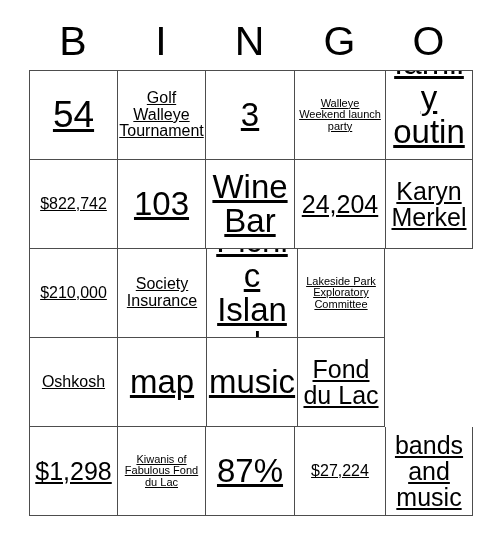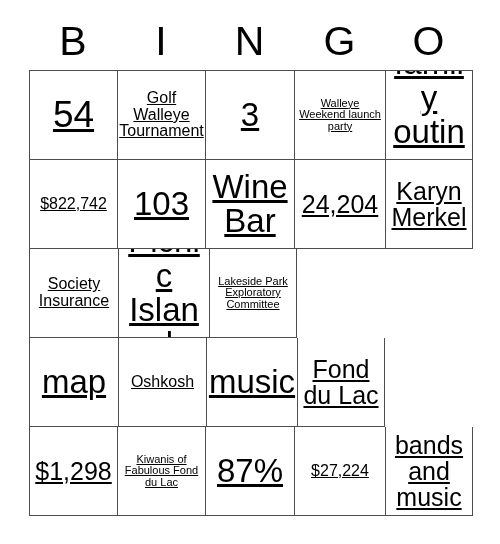--- a/index.html
+++ b/index.html
@@ -129,37 +129,40 @@
         </div>
       <div class="cell col-3 fs-md">
           <span class="cell-text">24,204</span>
         </div>
       <div class="cell col-4 fs-md">
           <span class="cell-text">Karyn Merkel</span>
         </div>
     </div>
 
     <div class="grid-row">
+      <div class="cell col-0 fs-sm">
+          <span class="cell-text">$210,000</span>
+        </div>
       <div class="cell col-2 fs-sm">
           <span class="cell-text">Society Insurance</span>
         </div>
       <div class="cell col-3 fs-lg">
           <span class="cell-text">Picnic Island</span>
         </div>
       <div class="cell col-4 fs-xs">
           <span class="cell-text">Lakeside Park Exploratory Committee</span>
         </div>
     </div>
 
     <div class="grid-row">
+      <div class="cell col-1 fs-sm">
+          <span class="cell-text">Oshkosh</span>
+        </div>
       <div class="cell col-2 fs-lg">
           <span class="cell-text">map</span>
-        </div>
-      <div class="cell col-1 fs-sm">
-          <span class="cell-text">Oshkosh</span>
         </div>
       <div class="cell col-3 fs-lg">
           <span class="cell-text">music</span>
         </div>
       <div class="cell col-4 fs-md">
           <span class="cell-text">Fond du Lac</span>
         </div>
     </div>
 
     <div class="grid-row">

